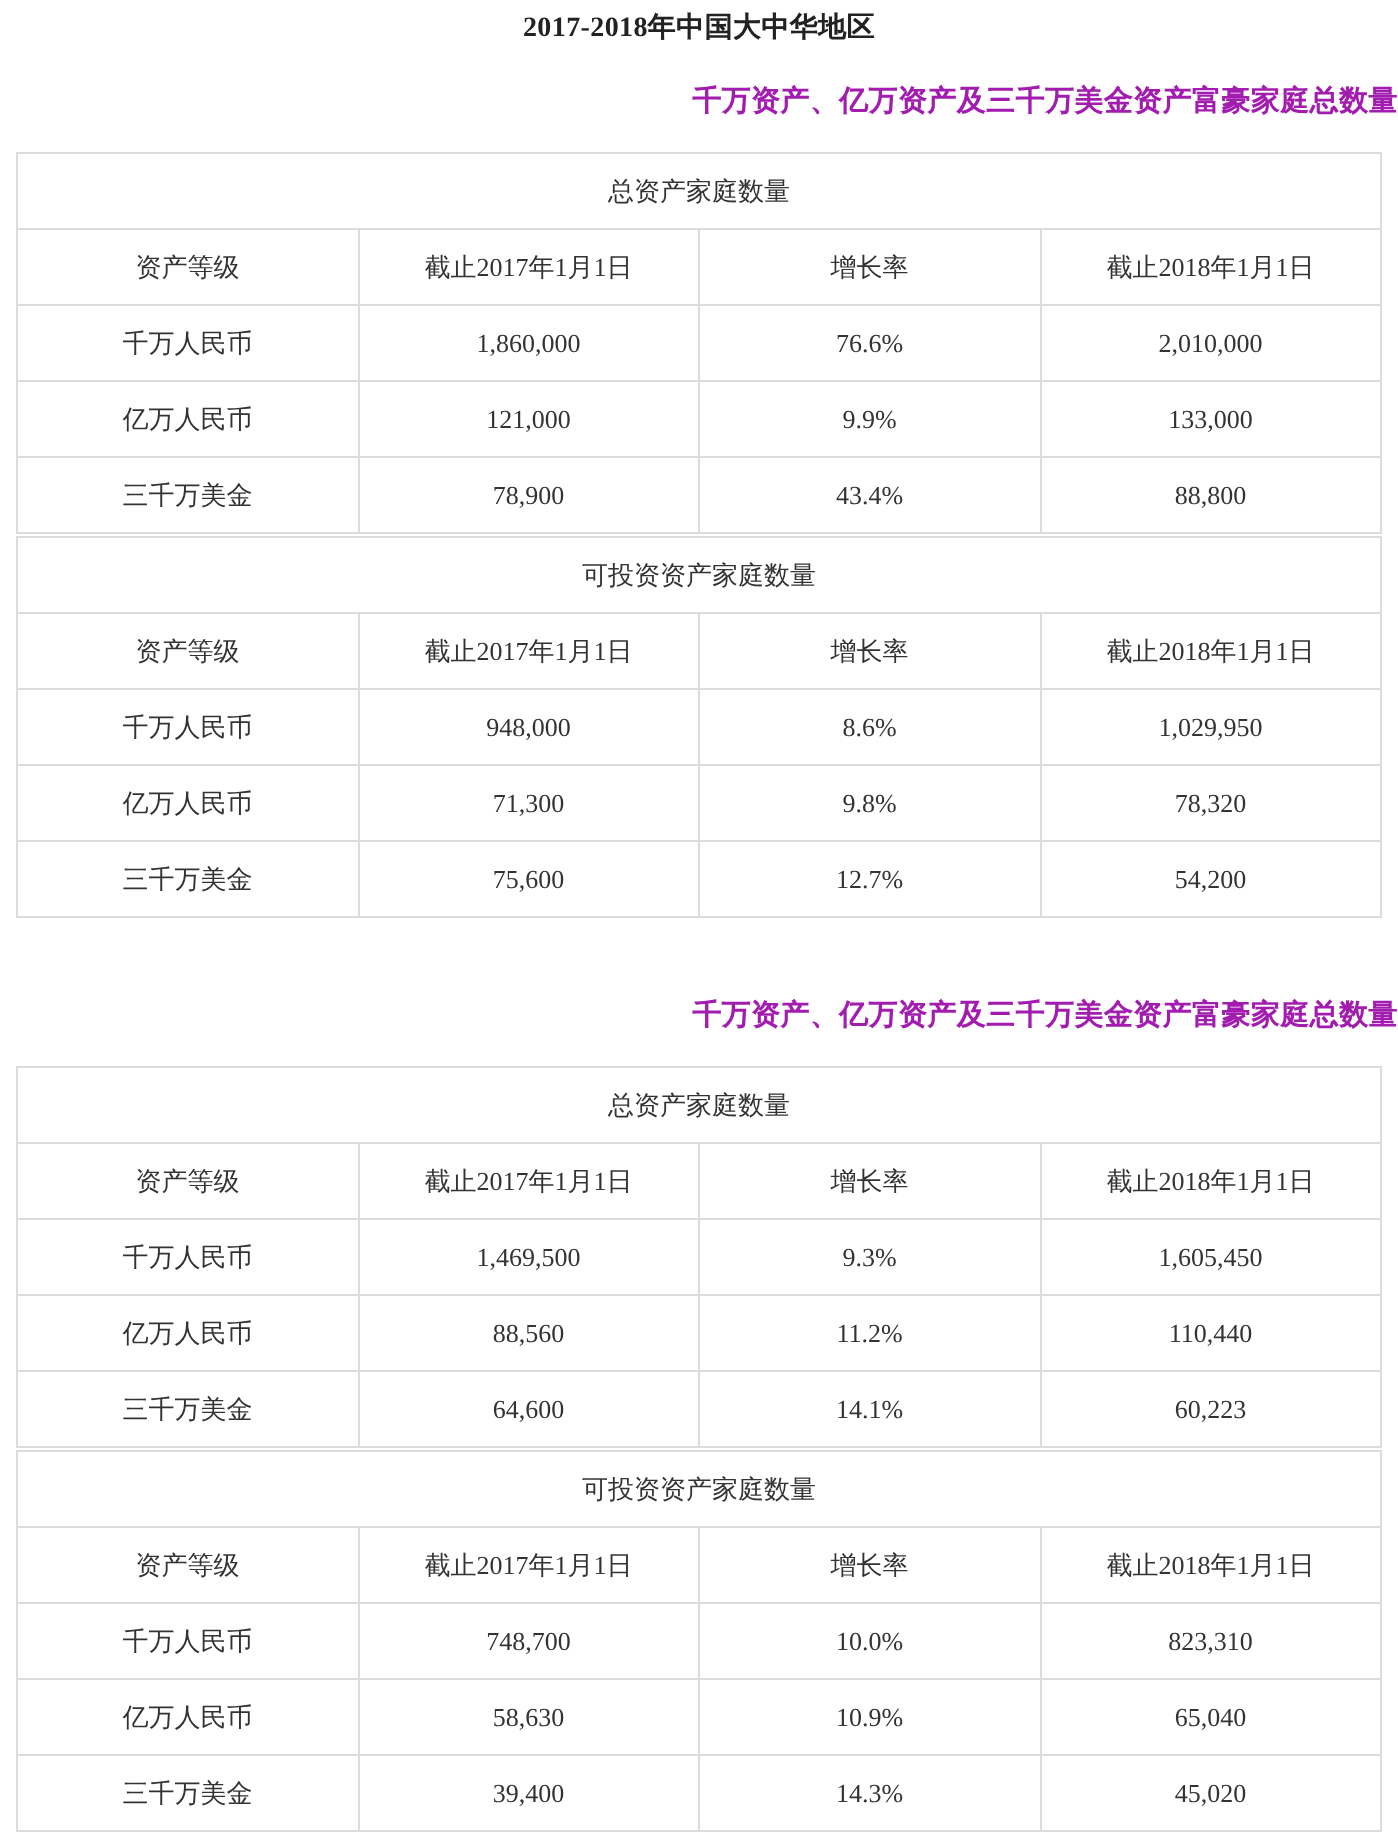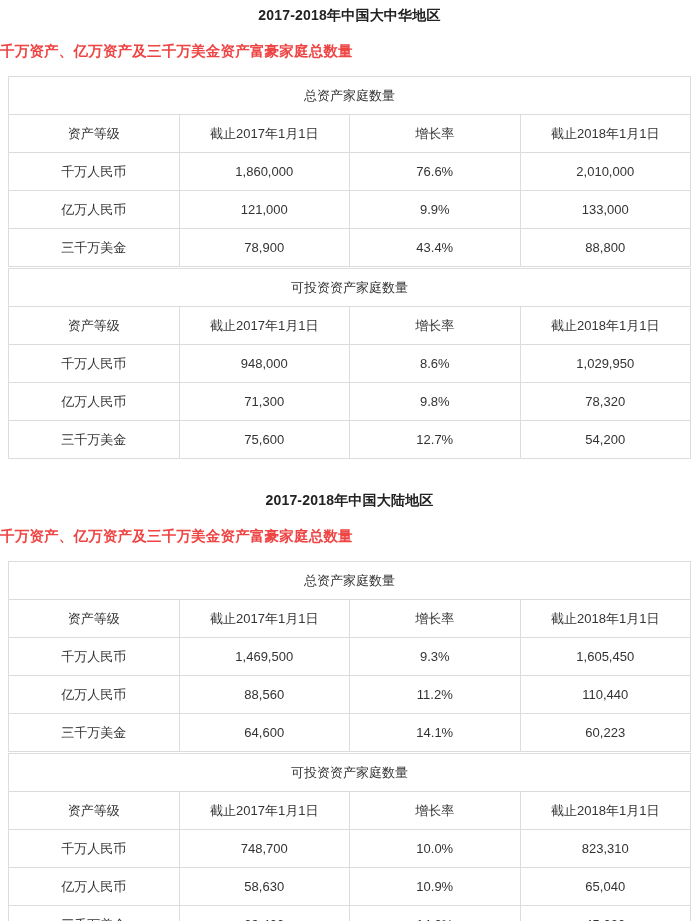--- a/index.html
+++ b/index.html
@@ -13,36 +13,37 @@
     font-family: "Liberation Sans", sans-serif;
     color: #333333;
     -webkit-font-smoothing: antialiased;
   }
   .page {
     width: 699px;
     box-sizing: border-box;
   }
   .section {
     width: 699px;
+    font-family: Liberation Serif, serif;
   }
   .section-title {
     text-align: center;
     font-size: 14px;
     font-weight: bold;
     color: #222222;
     letter-spacing: 0.2px;
     padding-top: 4px;
     padding-bottom: 2px;
     line-height: 22px;
   }
   .section-subtitle {
-    text-align: left;
+    text-align: right;
     font-size: 14.5px;
     font-weight: bold;
-    color: #ef4444;
+    color: #a21caf;
     letter-spacing: 0.2px;
     padding-top: 12px;
     padding-bottom: 14px;
     line-height: 22px;
   }
   table.data-table {
     border-collapse: collapse;
     width: 683px;
     margin: 0 8px;
     table-layout: fixed;
@@ -149,21 +150,20 @@
           <td class="col-rate">12.7%</td>
           <td class="col-end">54,200</td>
         </tr>
       </tbody>
     </table>
   </div>
 
   <div class="gap"></div>
 
   <div class="section">
-    <div class="section-title">2017-2018年中国大陆地区</div>
     <div class="section-subtitle">千万资产、亿万资产及三千万美金资产富豪家庭总数量</div>
 
     <table class="data-table">
       <tbody>
         <tr>
           <td class="band" colspan="4">总资产家庭数量</td>
         </tr>
         <tr>
           <td class="col-grade">资产等级</td>
           <td class="col-start">截止2017年1月1日</td>

